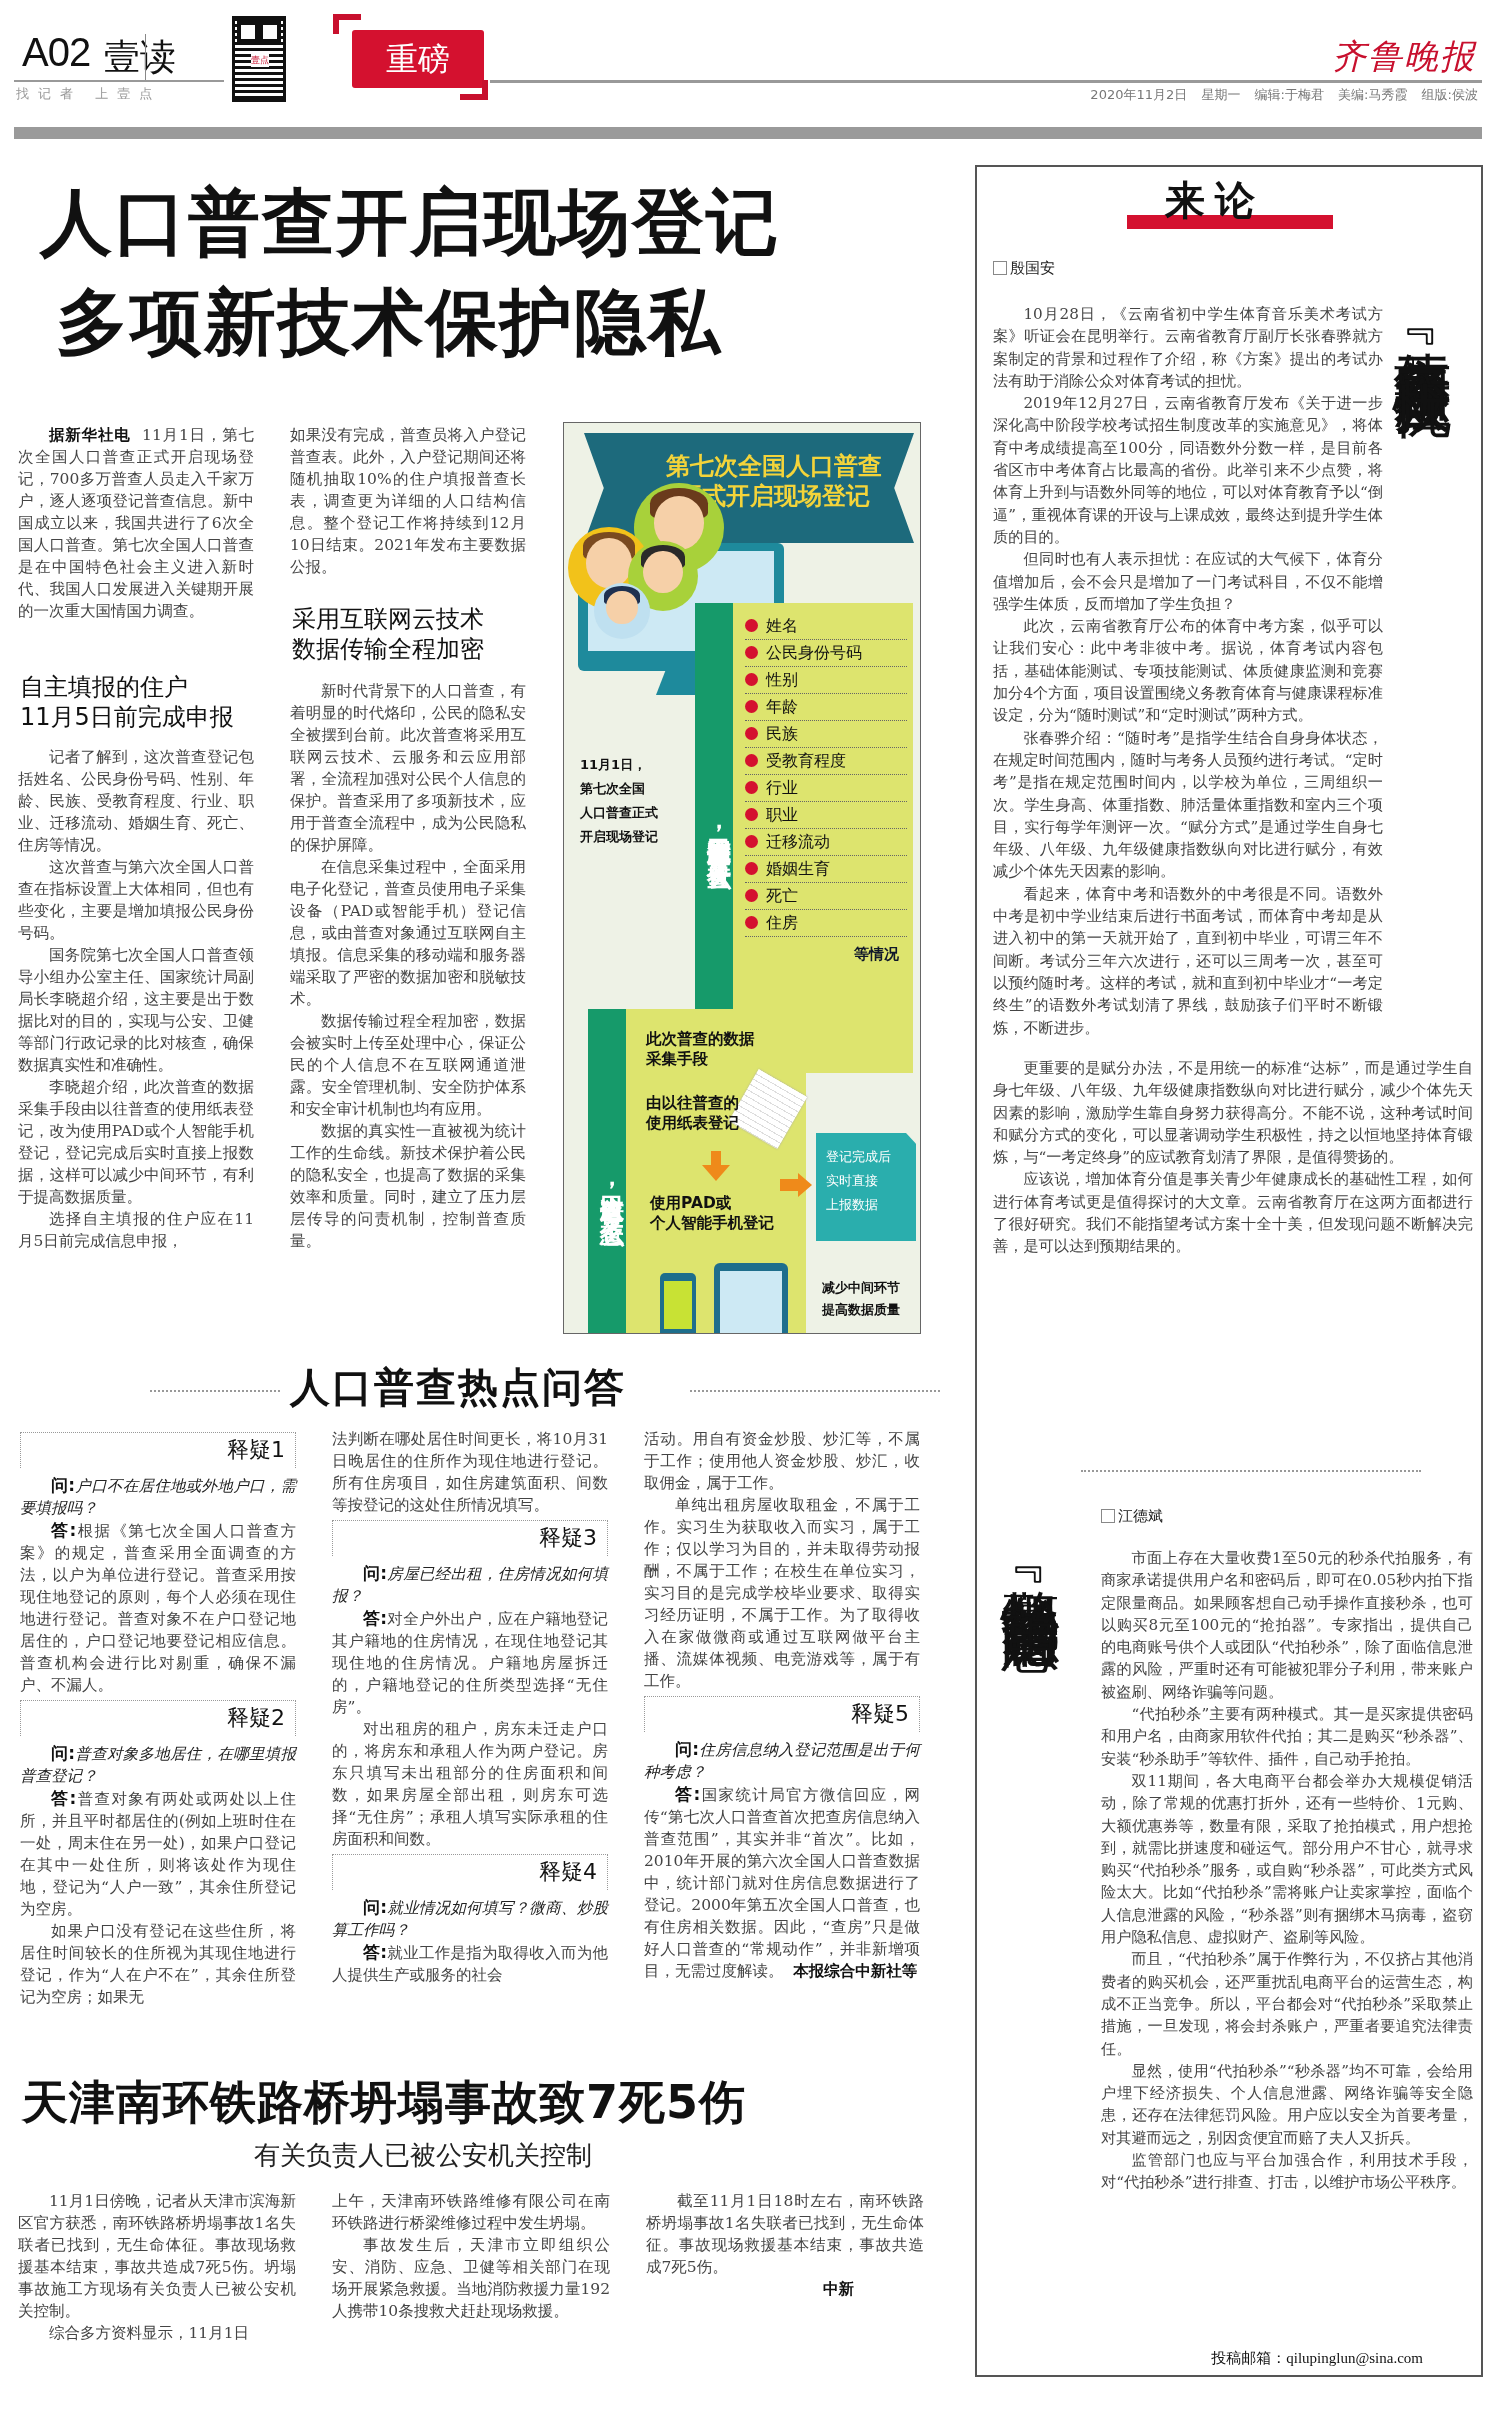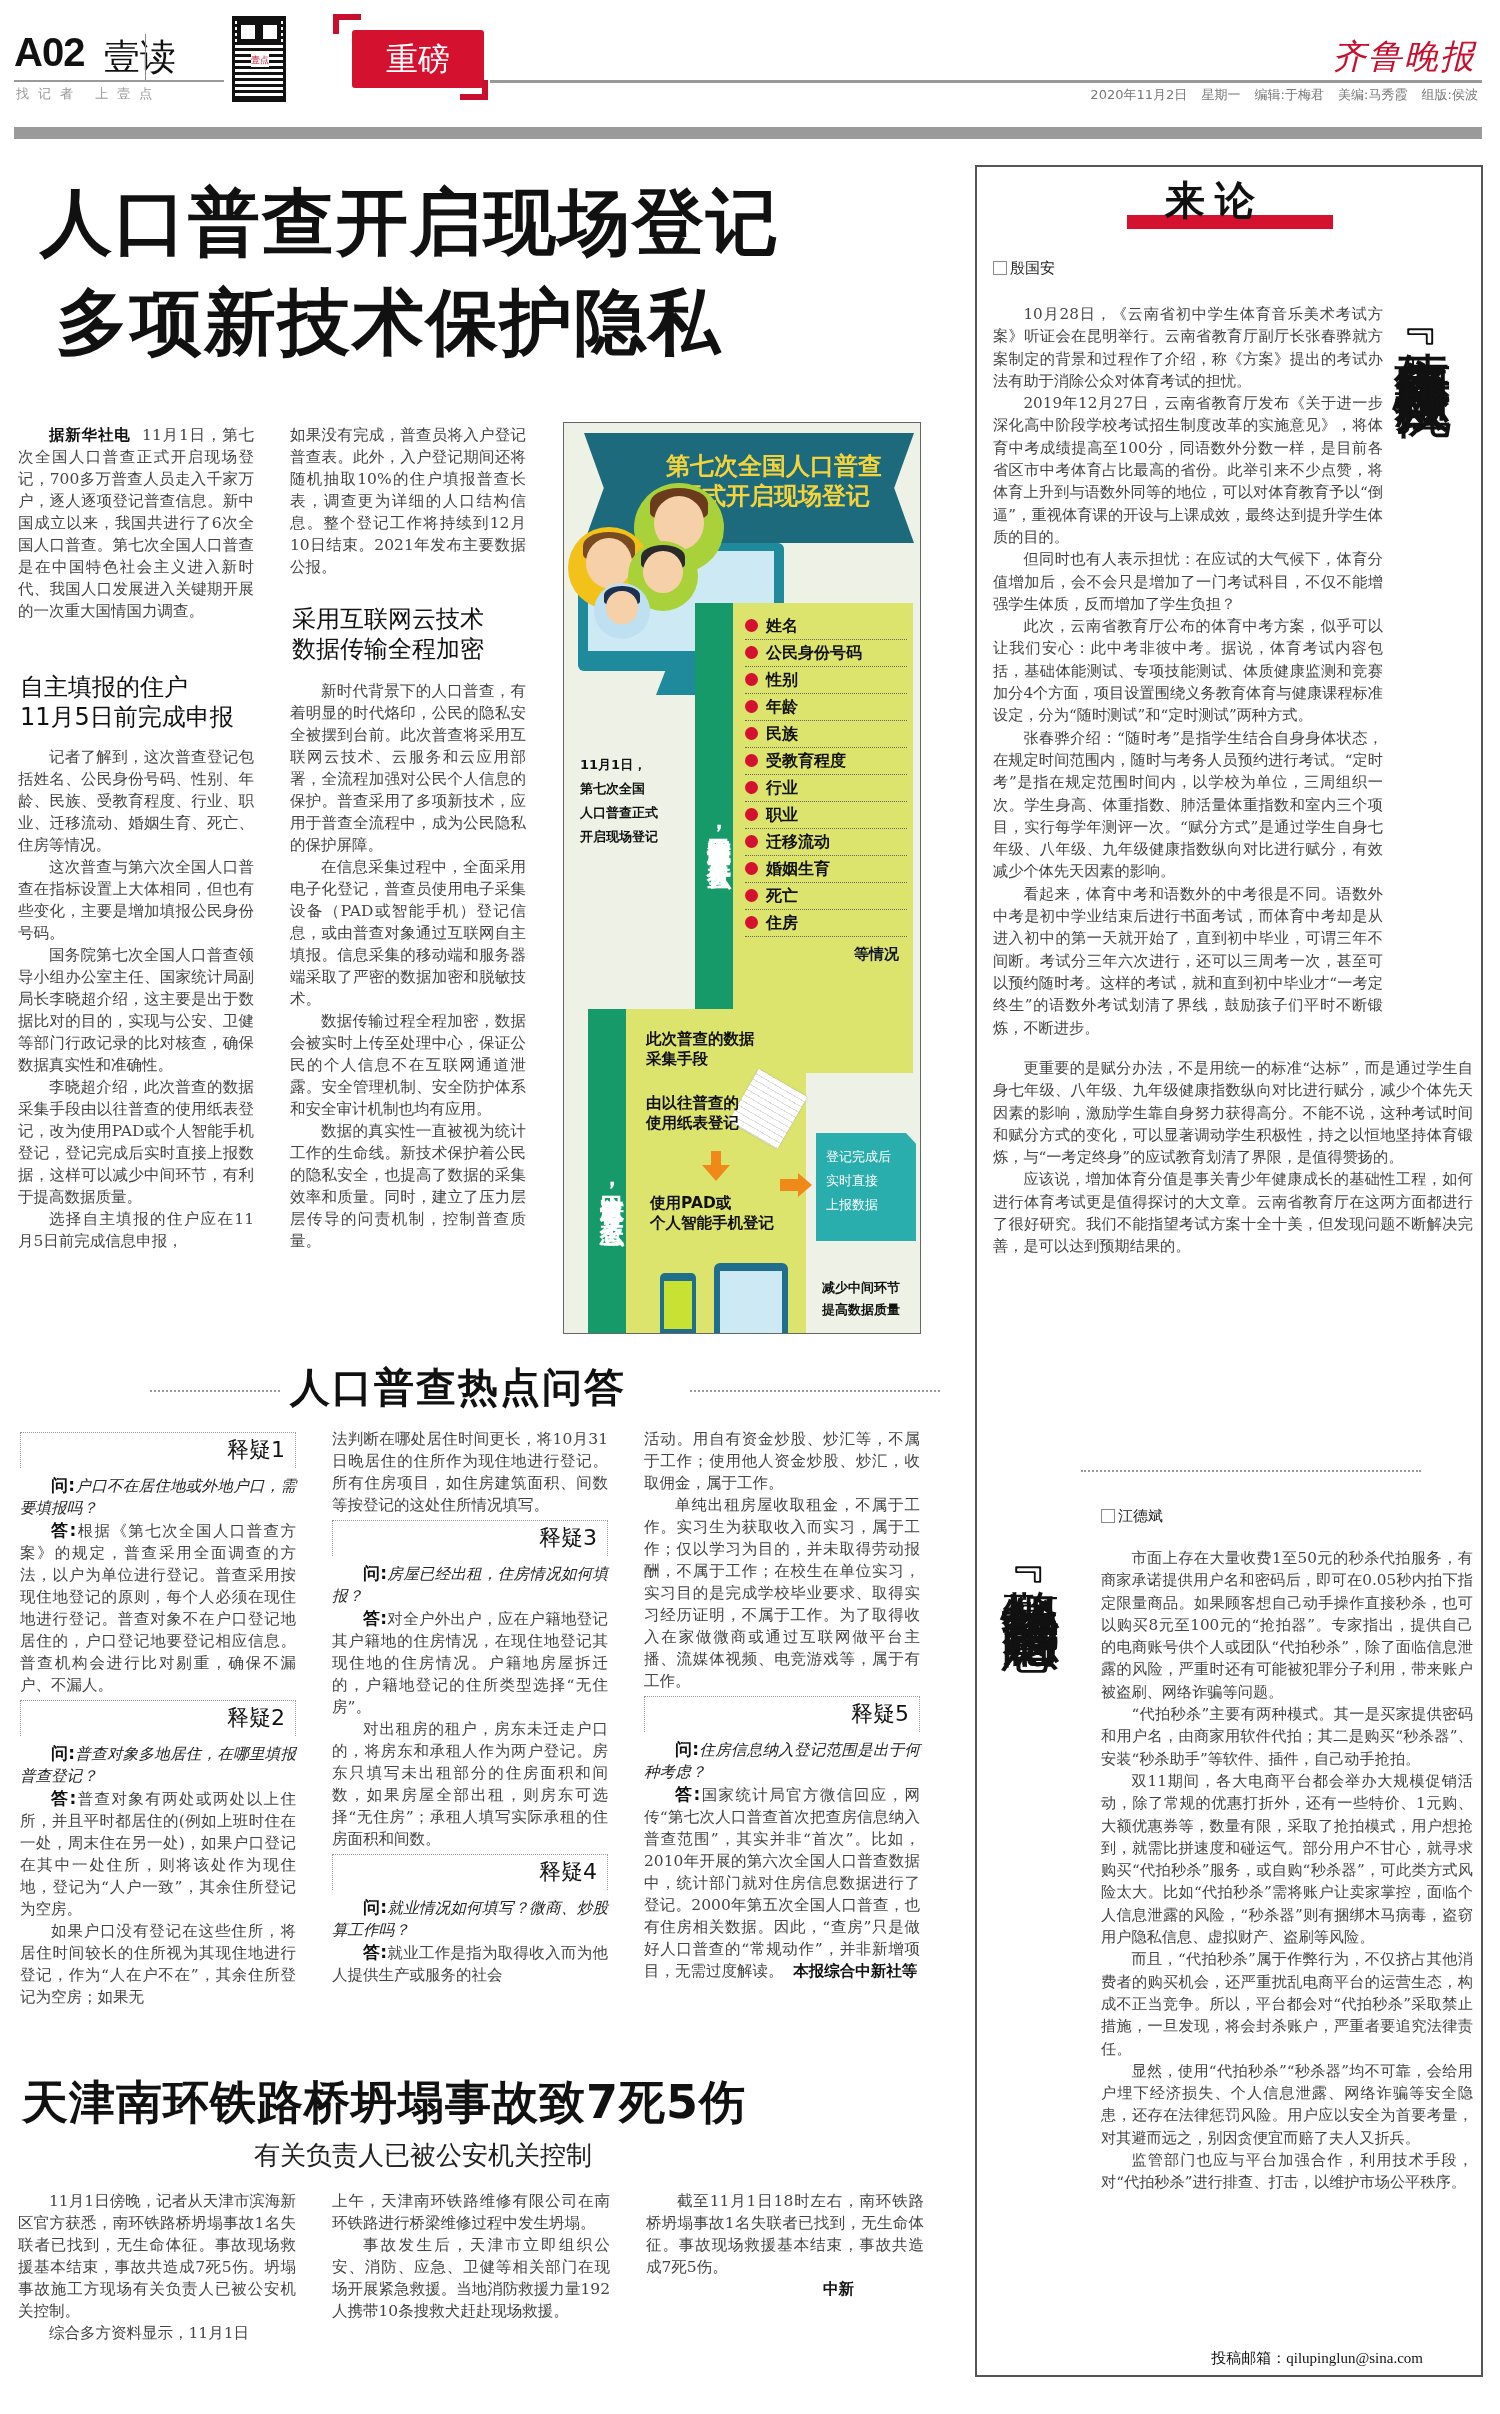--- a/index.html
+++ b/index.html
@@ -1,21 +1,21 @@
 <!DOCTYPE html>
 <html><head>
 <meta charset="utf-8">
 <style>
   * { box-sizing: border-box; margin: 0; padding: 0; }
   html, body { width: 1500px; height: 2414px; background: #fff; overflow: hidden; }
   body { font-family: "DejaVu Serif", serif; color: #333; position: relative; }
 
   
   .mast { position: absolute; left: 0; top: 0; width: 1500px; height: 140px; }
-  .mast .pg { position: absolute; left: 14px; top: 30px; font-family: "Liberation Sans", sans-serif; font-weight: bold; font-size: 40px; color: #111; letter-spacing: -1px; }
+  .mast .pg { position: absolute; left: 22px; top: 30px; font-family: "Liberation Sans", sans-serif; font-weight: normal; font-size: 40px; color: #111; letter-spacing: -1px; }
   .mast .sect { position: absolute; left: 86px; top: 33px; font-family: "DejaVu Sans", sans-serif; font-size: 36px; color: #111; margin-left: 18px; }
   .mast .vbar { position: absolute; left: 145px; top: 34px; width: 1px; height: 48px; background: #888; }
   .mast .subline { position: absolute; left: 14px; top: 80px; width: 210px; height: 2px; background: #999; }
   .mast .slogan { position: absolute; left: 16px; top: 85px; font-size: 13px; color: #999; letter-spacing: 9px; font-family: "DejaVu Sans", sans-serif; }
   .mast .qr { position: absolute; left: 232px; top: 16px; width: 54px; height: 86px; background:
      repeating-linear-gradient(0deg, #111 0 3px, #fff 3px 6px),
      #111; border: 3px solid #111; }
   .mast .qr::before { content:""; position:absolute; left:2px; top:2px; width:14px; height:14px; border:4px solid #111; background:#fff; }
   .mast .qr::after { content:""; position:absolute; right:2px; top:2px; width:14px; height:14px; border:4px solid #111; background:#fff; }
   .mast .qr .qr-logo { position:absolute; left:16px; top:34px; width:18px; height:14px; background:#fff; color:#c8102e; font-size:9px; text-align:center; line-height:14px; }
@@ -43,21 +43,21 @@
   .info .banner { position: absolute; left: 20px; top: 10px; width: 330px; height: 110px; background: #1d6a7c; clip-path: polygon(0 0, 100% 0, 94% 50%, 100% 100%, 0 100%, 6% 50%); }
   .info .banner-t { position: absolute; left: 80px; top: 28px; width: 260px; color: #f4d43a; font-family: "DejaVu Sans", sans-serif; font-weight: bold; font-size: 24px; line-height: 30px; text-align: center; }
   .info .monitor { position: absolute; left: 14px; top: 120px; width: 206px; height: 128px; background: #1e8a9c; border-radius: 6px; }
   .info .monitor .scr { position: absolute; left: 10px; top: 8px; width: 186px; height: 100px; background: #cde9f4; }
   .info .monitor-stand { position: absolute; left: 92px; top: 248px; width: 62px; height: 24px; background: #1e8a9c; clip-path: polygon(15% 0, 85% 0, 100% 100%, 0 100%); }
   .info .face { position: absolute; border-radius: 50%; }
   .info .face .head { position: absolute; left: 22%; top: 14%; width: 56%; height: 60%; background: #f6d0a8; border-radius: 50%; }
   .info .face .hair { position: absolute; left: 18%; top: 6%; width: 64%; height: 34%; background: #6a3b1c; border-radius: 50% 50% 20% 20%; }
   .info .vstrip { position: absolute; left: 131px; top: 180px; width: 38px; height: 470px; background: #169a6a; color: #fff; font-family: "DejaVu Sans", sans-serif; font-weight: bold; font-size: 24px; line-height: 28px; text-align: center; writing-mode: vertical-rl; padding-top: 14px; }
   .info .items { position: absolute; left: 169px; top: 180px; width: 180px; height: 470px; background: #dde46e; padding: 10px 6px 0 12px; }
-  .info .item { height: 27px; border-bottom: 1px dotted #666; font-family: "DejaVu Sans", sans-serif; font-weight: bold; font-size: 16px; color: #111; line-height: 26px; white-space: nowrap; }
+  .info .item { height: 27px; border-bottom: 1px dotted #666; font-family: "DejaVu Sans", sans-serif; font-weight: normal; font-size: 16px; color: #111; line-height: 26px; white-space: nowrap; }
   .info .item .dot { display: inline-block; width: 13px; height: 13px; background: #d4112f; border-radius: 50%; margin-right: 8px; vertical-align: -1px; }
   .info .item-foot { text-align: right; font-family: "DejaVu Sans", sans-serif; font-weight: bold; font-size: 15px; color: #0f172a; padding-top: 8px; padding-right: 8px; }
   .info .note { position: absolute; left: 16px; top: 330px; width: 110px; font-family: "DejaVu Sans", sans-serif; font-weight: bold; font-size: 13px; line-height: 24px; color: #111; }
   .info .how { position: absolute; left: 24px; top: 586px; width: 218px; height: 326px; background: #dde46e; }
   .info .vstrip2 { position: absolute; left: 24px; top: 586px; width: 38px; height: 326px; background: #169a6a; color: #fff; font-family: "DejaVu Sans", sans-serif; font-weight: bold; font-size: 24px; line-height: 28px; text-align: center; writing-mode: vertical-rl; padding-top: 60px; }
   .info .how-t { position: absolute; font-family: "DejaVu Sans", sans-serif; font-weight: bold; font-size: 15.5px; line-height: 20px; color: #111; }
   .info .paper { position: absolute; left: 176px; top: 656px; width: 56px; height: 60px; background: repeating-linear-gradient(0deg, #ddd 0 1px, #fff 1px 6px); transform: rotate(30deg); box-shadow: 0 0 2px #aaa; }
   .info .arrow-down { position: absolute; left: 138px; top: 742px; width: 0; height: 0; border-left: 14px solid transparent; border-right: 14px solid transparent; border-top: 16px solid #ef8a1a; }
   .info .arrow-down::before { content:""; position:absolute; left:-5px; top:-30px; width:10px; height:14px; background:#ef8a1a; }
   .info .arrow-right { position: absolute; left: 234px; top: 750px; width: 0; height: 0; border-top: 12px solid transparent; border-bottom: 12px solid transparent; border-left: 14px solid #ef8a1a; }

